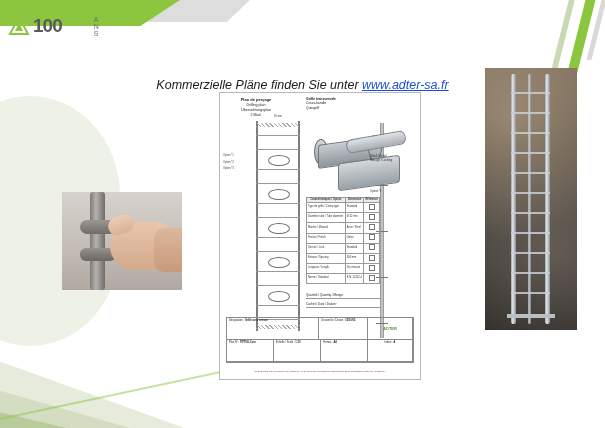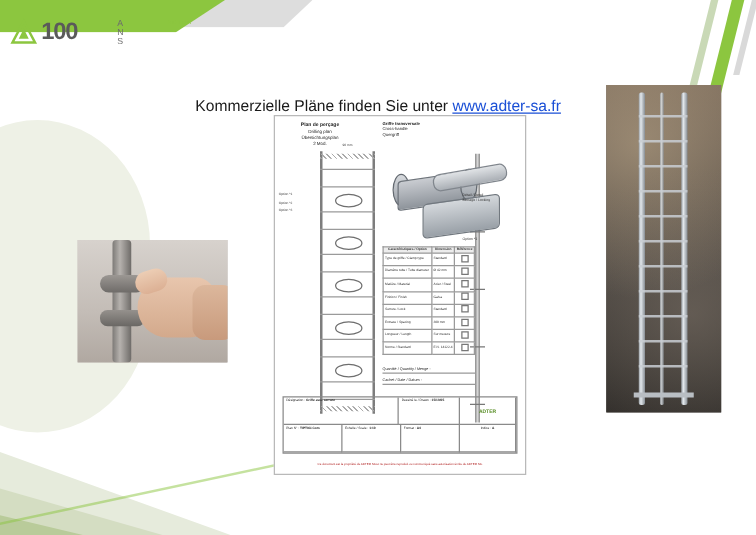--- a/index.html
+++ b/index.html
@@ -88,21 +88,21 @@
   .title{
     position:absolute;top:22px;left:0;width:100%;
     text-align:center;
     font-size:21px;font-weight:bold;letter-spacing:.5px;
   }
   .title .t1{color:#3b3b3b;}
   .title .t2{color:#8cc63f;}
   
   .subtitle{
     position:absolute;top:78px;left:0;width:100%;
-    text-align:center;font-size:12.5px;color:#1a1a1a;
+    text-align:center;font-size:12.5px;color:#1a1a1a;font-style:italic;
   }
   .subtitle a{color:#1a4fd6;text-decoration:underline;}
   
   .photo-left{
     position:absolute;left:62px;top:192px;width:120px;height:98px;
     background:linear-gradient(135deg,#cfc9c4 0%,#bdb6b0 45%,#a79f99 100%);
     overflow:hidden;border:0;
   }
   .pl-bg{
     position:absolute;inset:0;

